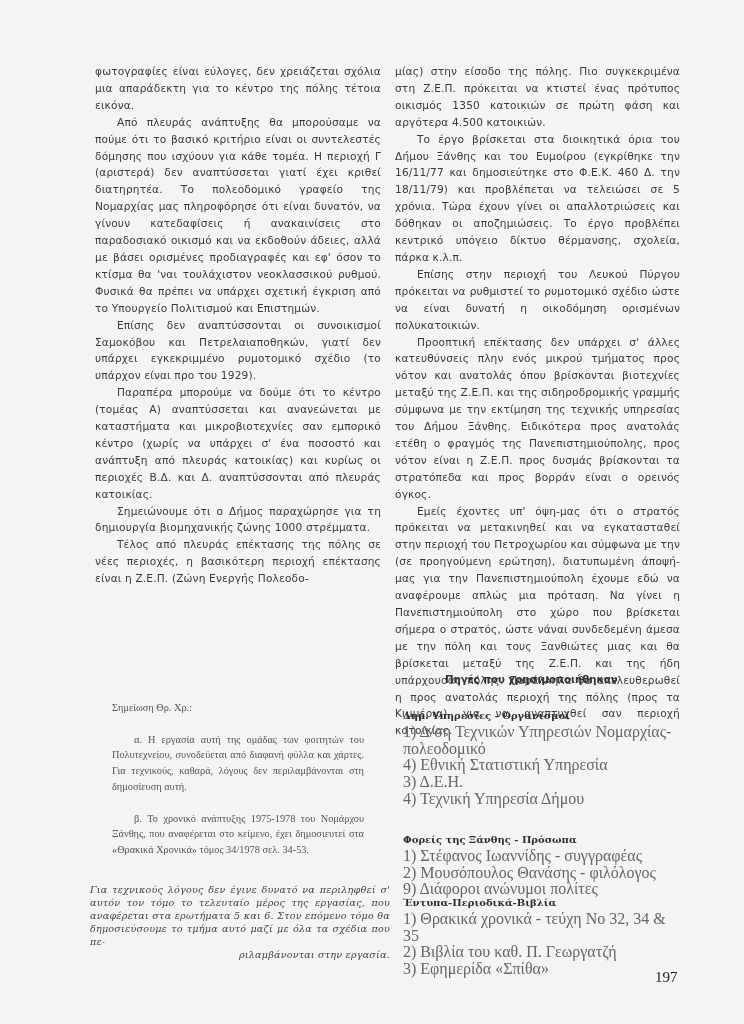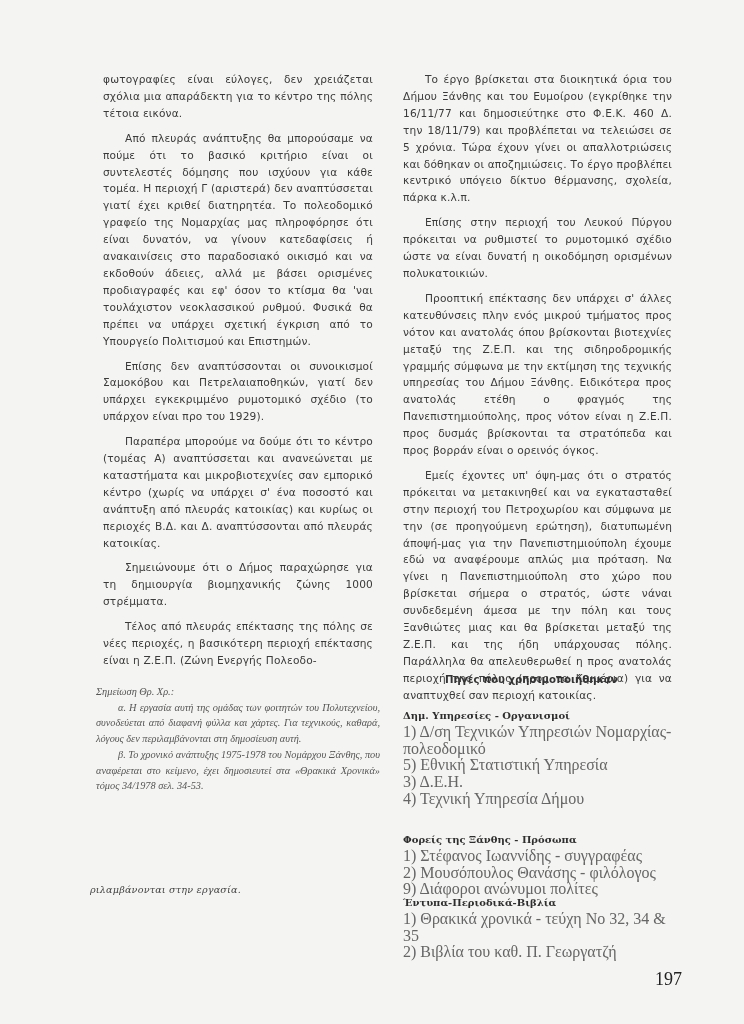--- a/index.html
+++ b/index.html
@@ -6,98 +6,101 @@
   body {
     width: 744px; height: 1024px; background: #f4f4f2; position: relative; overflow: hidden;
     color: #3a3a3a;
   }
   .col {
     position: absolute; font-family: "DejaVu Sans", sans-serif; font-size: 10.6px;
     line-height: 16.9px; text-align: justify; letter-spacing: 0.15px;
   }
   #left { left: 95px; top: 63px; width: 286px; }
   #right { left: 395px; top: 63px; width: 285px; }
-  .col p { margin: 8px; text-indent: 22px; }
+  .col p { margin: 0; text-indent: 22px; }
   .col p.noindent { text-indent: 0; }
   .col p.gap { margin-top: 17px; }
   .note {
     position: absolute; left: 96px; top: 684px; width: 284px;
     font-family: "Liberation Serif", serif; font-size: 10.3px; line-height: 15.7px;
     color: #555; text-align: justify;
   }
-  .note p { margin: 0; text-indent: 22px; font-style: italic; }
+  .note p { margin: 16px; text-indent: 22px; }
   .note p.head { text-indent: 0; }
   .italic-note {
     position: absolute; left: 90px; top: 884px; width: 300px;
     font-family: "DejaVu Serif", serif; font-style: italic; font-size: 9.6px; line-height: 12.9px;
     color: #444; text-align: justify; letter-spacing: 0.2px;
   }
-  .italic-note .last { text-align: left; display: block; }
+  .italic-note .last { text-align: right; display: block; }
   .sources-title {
     position: absolute; left: 445px; top: 674px; width: 180px;
     font-family: "DejaVu Sans", sans-serif; font-weight: bold; font-size: 10.2px; color: #333;
   }
   .src-group { position: absolute; left: 403px; width: 280px; font-family: "Liberation Serif", serif; }
   .src-group h3 {
     margin: 0 0 3px 0; font-family: "DejaVu Serif", serif; font-weight: bold; font-size: 10px; color: #2e2e2e;
   }
   .src-group div.item { font-size: 16px; line-height: 16.7px; color: #666; }
   #grp1 { top: 710px; }
   #grp2 { top: 822px; margin-top: 12px; }
   #grp3 { top: 897px; }
   .pagenum {
     position: absolute; left: 655px; top: 969px; font-family: "Liberation Serif", serif;
-    font-size: 18px; color: #222;
+    font-size: 15px; color: #222;
   }
 </style>
 </head>
 <body>
 
 <div id="left" class="col">
   <p class="noindent">φωτογραφίες είναι εύλογες, δεν χρειάζεται σχόλια μια απαράδεκτη για το κέντρο της πόλης τέτοια εικόνα.</p>
   <p>Από πλευράς ανάπτυξης θα μπορούσαμε να πούμε ότι το βασικό κριτήριο είναι οι συντελεστές δόμησης που ισχύουν για κάθε τομέα. Η περιοχή Γ (αριστερά) δεν αναπτύσσεται γιατί έχει κριθεί διατηρητέα. Το πολεοδομικό γραφείο της Νομαρχίας μας πληροφόρησε ότι είναι δυνατόν, να γίνουν κατεδαφίσεις ή ανακαινίσεις στο παραδοσιακό οικισμό και να εκδοθούν άδειες, αλλά με βάσει ορισμένες προδιαγραφές και εφ' όσον το κτίσμα θα 'ναι τουλάχιστον νεοκλασσικού ρυθμού. Φυσικά θα πρέπει να υπάρχει σχετική έγκριση από το Υπουργείο Πολιτισμού και Επιστημών.</p>
   <p>Επίσης δεν αναπτύσσονται οι συνοικισμοί Σαμοκόβου και Πετρελαιαποθηκών, γιατί δεν υπάρχει εγκεκριμμένο ρυμοτομικό σχέδιο (το υπάρχον είναι προ του 1929).</p>
   <p>Παραπέρα μπορούμε να δούμε ότι το κέντρο (τομέας Α) αναπτύσσεται και ανανεώνεται με καταστήματα και μικροβιοτεχνίες σαν εμπορικό κέντρο (χωρίς να υπάρχει σ' ένα ποσοστό και ανάπτυξη από πλευράς κατοικίας) και κυρίως οι περιοχές Β.Δ. και Δ. αναπτύσσονται από πλευράς κατοικίας.</p>
   <p>Σημειώνουμε ότι ο Δήμος παραχώρησε για τη δημιουργία βιομηχανικής ζώνης 1000 στρέμματα.</p>
   <p>Τέλος από πλευράς επέκτασης της πόλης σε νέες περιοχές, η βασικότερη περιοχή επέκτασης είναι η Ζ.Ε.Π. (Ζώνη Ενεργής Πολεοδο-</p>
 </div>
 
 <div id="right" class="col">
+  <p class="noindent">μίας) στην είσοδο της πόλης. Πιο συγκεκριμένα στη Ζ.Ε.Π. πρόκειται να κτιστεί ένας πρότυπος οικισμός 1350 κατοικιών σε πρώτη φάση και αργότερα 4.500 κατοικιών.</p>
   <p>Το έργο βρίσκεται στα διοικητικά όρια του Δήμου Ξάνθης και του Ευμοίρου (εγκρίθηκε την 16/11/77 και δημοσιεύτηκε στο Φ.Ε.Κ. 460 Δ. την 18/11/79) και προβλέπεται να τελειώσει σε 5 χρόνια. Τώρα έχουν γίνει οι απαλλοτριώσεις και δόθηκαν οι αποζημιώσεις. Το έργο προβλέπει κεντρικό υπόγειο δίκτυο θέρμανσης, σχολεία, πάρκα κ.λ.π.</p>
   <p>Επίσης στην περιοχή του Λευκού Πύργου πρόκειται να ρυθμιστεί το ρυμοτομικό σχέδιο ώστε να είναι δυνατή η οικοδόμηση ορισμένων πολυκατοικιών.</p>
   <p>Προοπτική επέκτασης δεν υπάρχει σ' άλλες κατευθύνσεις πλην ενός μικρού τμήματος προς νότον και ανατολάς όπου βρίσκονται βιοτεχνίες μεταξύ της Ζ.Ε.Π. και της σιδηροδρομικής γραμμής σύμφωνα με την εκτίμηση της τεχνικής υπηρεσίας του Δήμου Ξάνθης. Ειδικότερα προς ανατολάς ετέθη ο φραγμός της Πανεπιστημιούπολης, προς νότον είναι η Ζ.Ε.Π. προς δυσμάς βρίσκονται τα στρατόπεδα και προς βορράν είναι ο ορεινός όγκος.</p>
   <p>Εμείς έχοντες υπ' όψη-μας ότι ο στρατός πρόκειται να μετακινηθεί και να εγκατασταθεί στην περιοχή του Πετροχωρίου και σύμφωνα με την (σε προηγούμενη ερώτηση), διατυπωμένη άποψή-μας για την Πανεπιστημιούπολη έχουμε εδώ να αναφέρουμε απλώς μια πρόταση. Να γίνει η Πανεπιστημιούπολη στο χώρο που βρίσκεται σήμερα ο στρατός, ώστε νάναι συνδεδεμένη άμεσα με την πόλη και τους Ξανθιώτες μιας και θα βρίσκεται μεταξύ της Ζ.Ε.Π. και της ήδη υπάρχουσας πόλης. Παράλληλα θα απελευθερωθεί η προς ανατολάς περιοχή της πόλης (προς τα Κιμμέρια) για να αναπτυχθεί σαν περιοχή κατοικίας.</p>
 </div>
 
 <div class="note">
   <p class="head">Σημείωση Θρ. Χρ.:</p>
   <p>α. Η εργασία αυτή της ομάδας των φοιτητών του Πολυτεχνείου, συνοδεύεται από διαφανή φύλλα και χάρτες. Για τεχνικούς, καθαρά, λόγους δεν περιλαμβάνονται στη δημοσίευση αυτή.</p>
   <p>β. Το χρονικό ανάπτυξης 1975-1978 του Νομάρχου Ξάνθης, που αναφέρεται στο κείμενο, έχει δημοσιευτεί στα «Θρακικά Χρονικά» τόμος 34/1978 σελ. 34-53.</p>
 </div>
 
 <div class="italic-note">
+  <span>Για τεχνικούς λόγους δεν έγινε δυνατό να περιληφθεί σ' αυτόν τον τόμο το τελευταίο μέρος της εργασίας, που αναφέρεται στα ερωτήματα 5 και 6. Στον επόμενο τόμο θα δημοσιεύσουμε το τμήμα αυτό μαζί με όλα τα σχέδια που πε-</span>
   <span class="last">ριλαμβάνονται στην εργασία.</span>
 </div>
 
 <div class="sources-title">Πηγές που χρησιμοποιήθηκαν</div>
 
 <div id="grp1" class="src-group">
   <h3>Δημ. Υπηρεσίες - Οργανισμοί</h3>
   <div class="item">1) Δ/ση Τεχνικών Υπηρεσιών Νομαρχίας-πολεοδομικό</div>
-  <div class="item">5) Εθνική Στατιστική Υπηρεσία</div>
+  <div class="item">4) Εθνική Στατιστική Υπηρεσία</div>
   <div class="item">3) Δ.Ε.Η.</div>
   <div class="item">4) Τεχνική Υπηρεσία Δήμου</div>
 </div>
 
 <div id="grp2" class="src-group">
   <h3>Φορείς της Ξάνθης - Πρόσωπα</h3>
   <div class="item">1) Στέφανος Ιωαννίδης - συγγραφέας</div>
   <div class="item">2) Μουσόπουλος Θανάσης - φιλόλογος</div>
   <div class="item">9) Διάφοροι ανώνυμοι πολίτες</div>
 </div>
 
 <div id="grp3" class="src-group">
   <h3>Έντυπα-Περιοδικά-Βιβλία</h3>
   <div class="item">1) Θρακικά χρονικά - τεύχη Νο 32, 34 &amp; 35</div>
   <div class="item">2) Βιβλία του καθ. Π. Γεωργατζή</div>
+  <div class="item">3) Εφημερίδα «Σπίθα»</div>
 </div>
 
 <div class="pagenum">197</div>
 
 </body></html>

